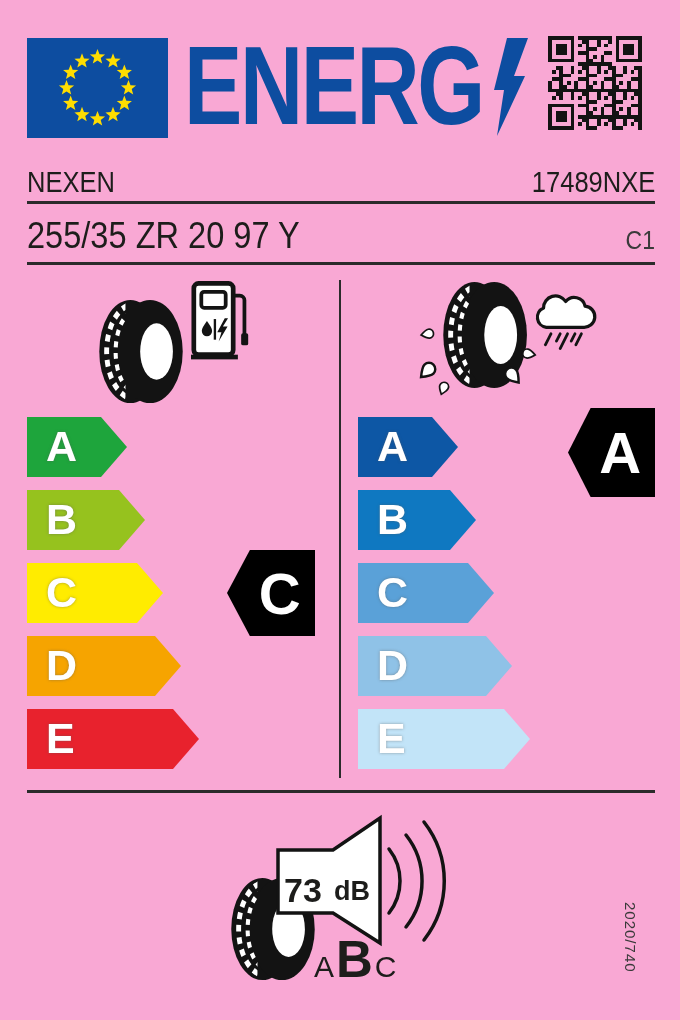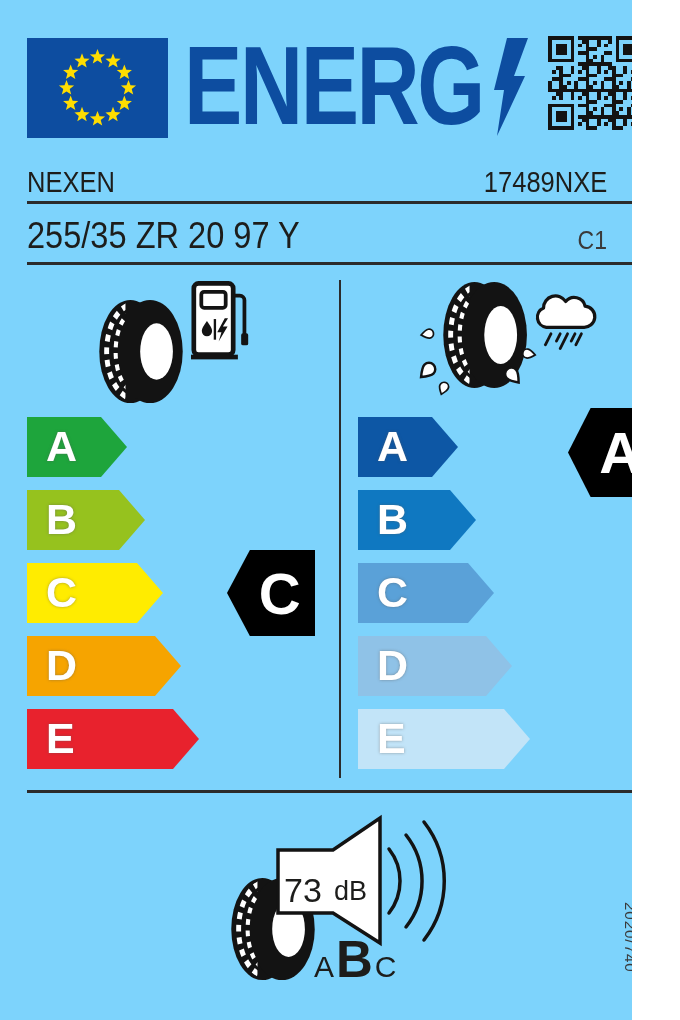--- a/index.html
+++ b/index.html
@@ -1,17 +1,17 @@
 <!DOCTYPE html>
 <html><head>
 <meta charset="utf-8">
 <style>
   html,body{margin:0;padding:0;background:#fff;}
   body{font-family:"Liberation Sans","DejaVu Sans",sans-serif;}
-  .label{position:relative;width:632px;height:1020px;background:#7dd3fc;overflow:hidden;}
+  .label{position:relative;width:680px;height:1020px;background:#f9a8d4;overflow:hidden;}
 
   
   .flag{position:absolute;left:27px;top:38px;width:141px;height:100px;}
   .flag svg{width:100%;height:100%;display:block;}
   .energ{position:absolute;left:184px;top:26px;width:330px;height:120px;
          font-size:112px;font-weight:800;letter-spacing:-3px;line-height:120px;
          transform:scaleX(0.78);transform-origin:left center;white-space:nowrap;}
   .bolt{position:absolute;left:494px;top:38px;width:34px;height:98px;}
   .bolt svg{width:100%;height:100%;display:block;}
   .qr{position:absolute;left:548px;top:36px;width:94px;height:94px;}
@@ -49,21 +49,21 @@
   .rule3{top:790px;}
 
   .selector{position:absolute;display:flex;align-items:center;justify-content:center;
             clip-path:polygon(26% 0,100% 0,100% 100%,26% 100%,0 50%);}
   .selector span{color:#fff;font-weight:700;font-size:58px;padding-left:20%;}
   .sel-fuel{left:227px;top:550px;width:88px;height:86px;}
   .sel-wet{left:568px;top:408px;width:87px;height:89px;}
 
   
   .noise-tire{left:228px;top:876px;width:90px;height:106px;}
-  .speaker{left:270px;top:810px;width:185px;height:145px;}
+  .speaker{left:270px;top:810px;width:185px;height:145px;font-weight:bold;}
   .speaker text{font-family:"Liberation Sans","DejaVu Sans",sans-serif;}
   .noise-grades{position:absolute;left:314px;top:930px;display:flex;align-items:baseline;
                 letter-spacing:2px;color:#1d1d1b;}
   .noise-grade{font-size:30px;font-weight:400;}
   .noise-grade.active{font-size:51px;font-weight:800;}
   .regref{position:absolute;left:622px;top:902px;writing-mode:vertical-rl;
           font-size:15px;color:#3a3a3a;letter-spacing:1px;}
 </style>
 </head>
 <body>

